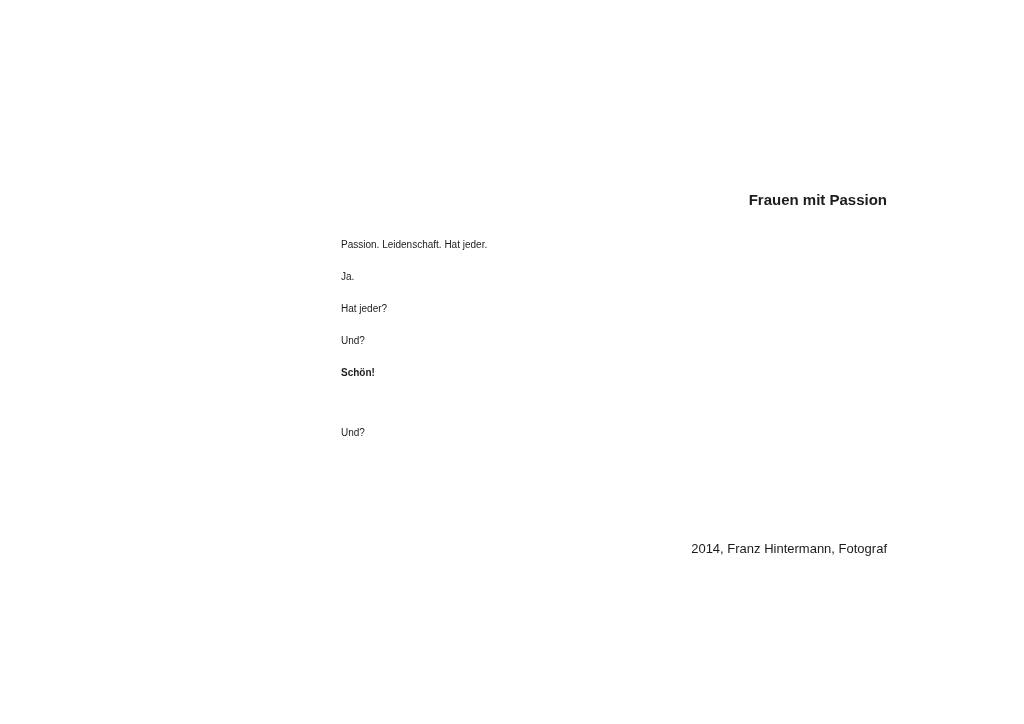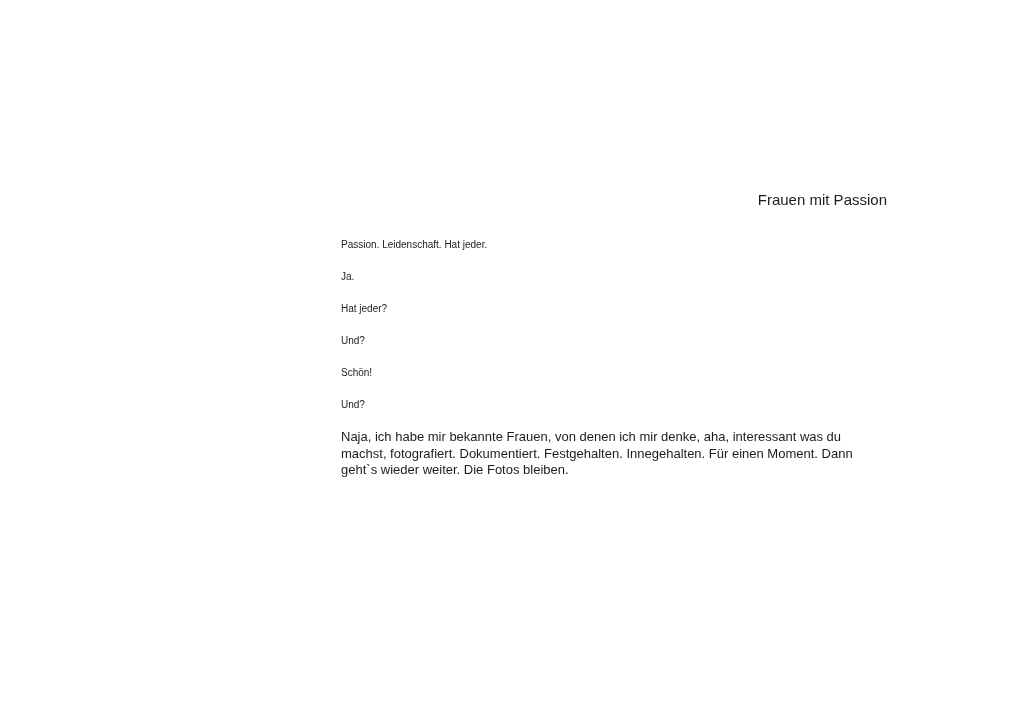--- a/index.html
+++ b/index.html
@@ -18,39 +18,40 @@
   .page {
     position: absolute;
     inset: 0;
     background: #ffffff;
   }
   .doc-title {
     position: absolute;
     top: 191px;
     right: 137px;
     font-size: 15px;
-    font-weight: normal;
+    font-weight: bold;
     line-height: 18px;
     white-space: nowrap;
     text-align: right;
   }
   .text-block {
     position: absolute;
     left: 341px;
     top: 237px;
     width: 580px;
   }
   .line {
     font-size: 10px;
     line-height: 16px;
     margin: 0 0 16px 0;
     white-space: nowrap;
   }
   .line.gap-after {
-    margin-bottom: 16px;
+    margin-bottom: 44px;
+    font-weight: bold;
   }
   .para {
     margin: 0 0 16px 0;
   }
   .para .pline {
     font-size: 13px;
     line-height: 16.5px;
     white-space: nowrap;
   }
   .credit {
@@ -71,21 +72,17 @@
   <div class="doc-title">Frauen mit Passion</div>
 
   <div class="text-block">
     <div class="line">Passion. Leidenschaft. Hat jeder.</div>
     <div class="line">Ja.</div>
     <div class="line">Hat jeder?</div>
     <div class="line">Und?</div>
     <div class="line gap-after">Schön!</div>
     <div class="line">Und?</div>
 
-    <div class="para">
-      <div class="pline">Naja, ich habe mir bekannte Frauen, von denen ich mir denke, aha, interessant was du</div>
-      <div class="pline">machst, fotografiert. Dokumentiert. Festgehalten. Innegehalten. Für einen Moment. Dann</div>
-      <div class="pline">geht`s wieder weiter. Die Fotos bleiben.</div>
-    </div>
   </div>
 
+  <div class="credit">2014, Franz Hintermann, Fotograf</div>
 
 </div>
 
 </body></html>

